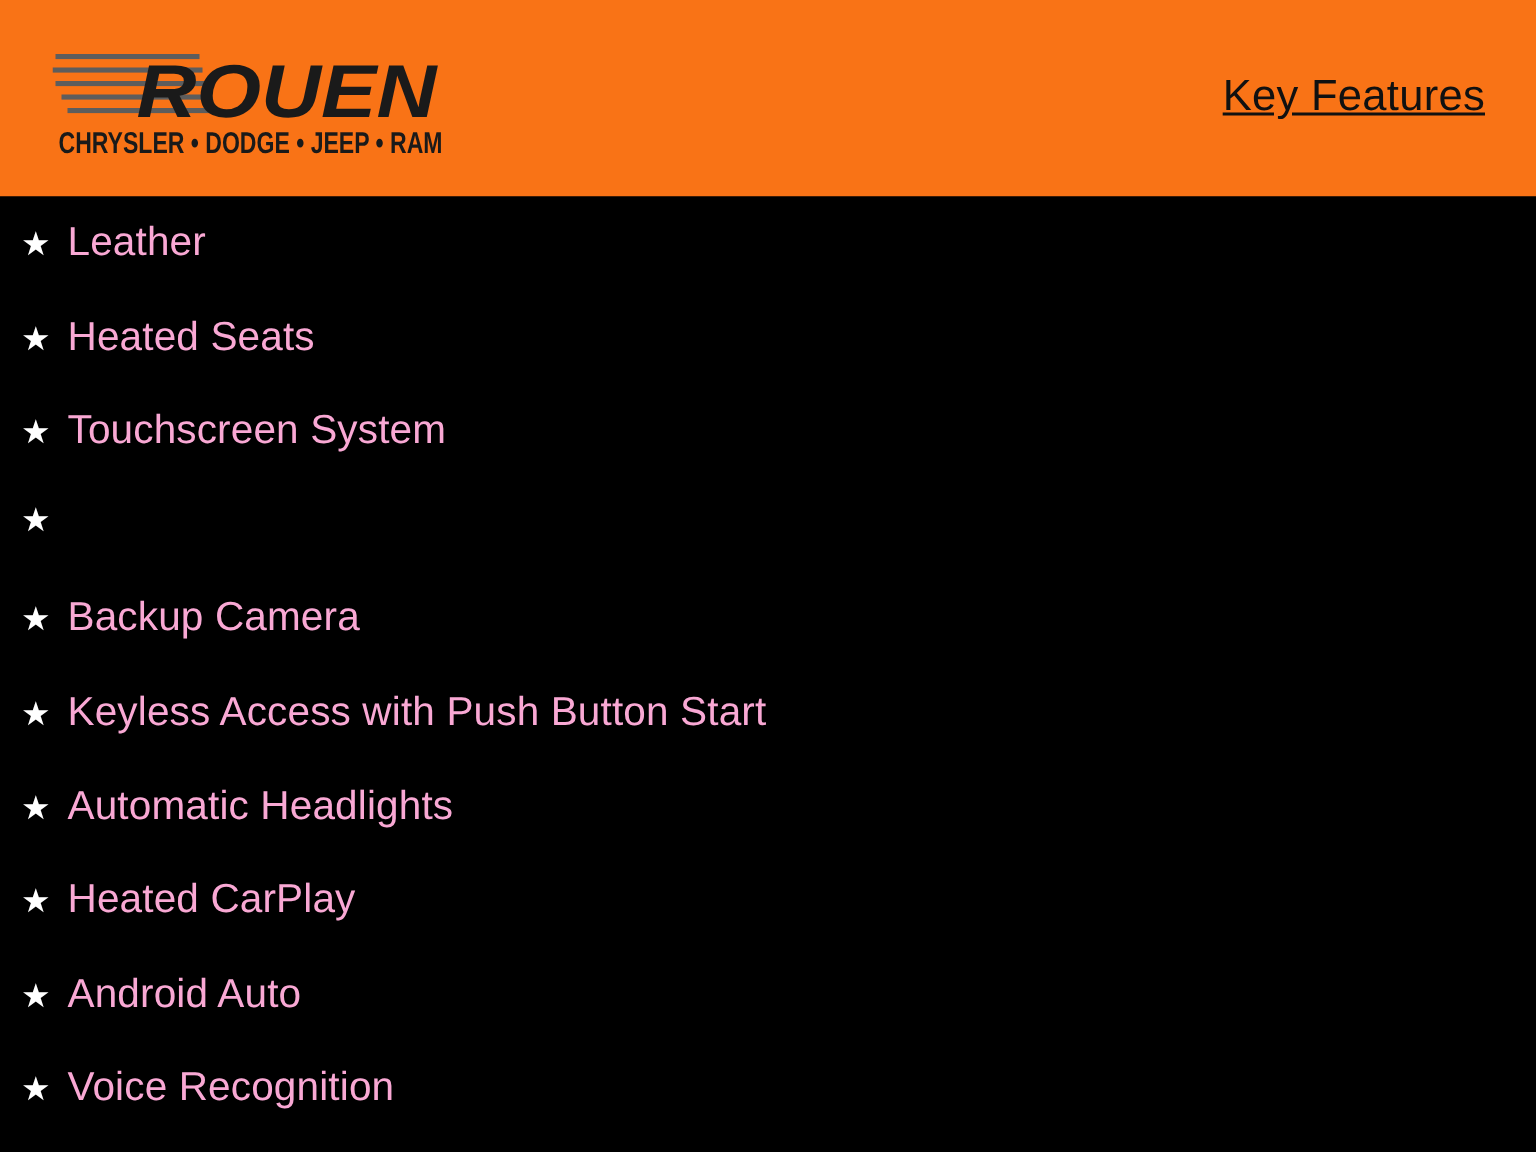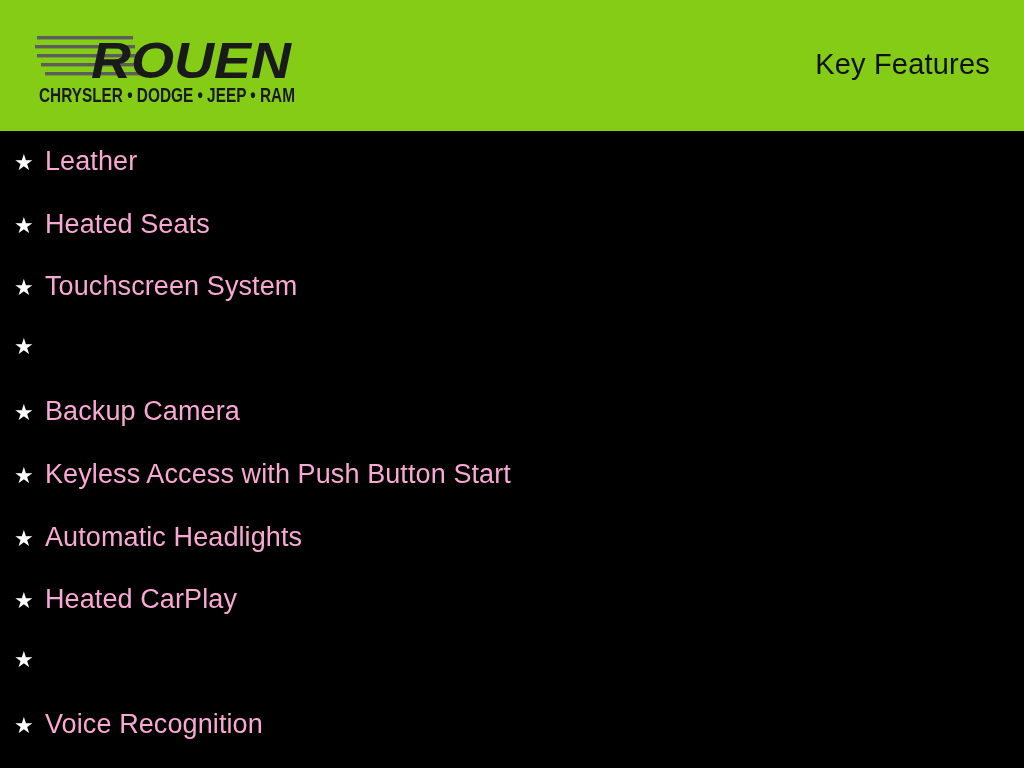--- a/index.html
+++ b/index.html
@@ -24,21 +24,21 @@
     background: #000000;
   }
 
   
   .header {
     position: absolute;
     top: 0;
     left: 0;
     width: 1024px;
     height: 131px;
-    background: #84cc16;
+    background: #f97316;
     display: flex;
     align-items: center;
     justify-content: space-between;
     padding: 0 34px 0 35px;
   }
 
   
   .logo {
     position: relative;
     width: 262px;
@@ -51,20 +51,21 @@
 
   
   .header-title {
     font-size: 29px;
     line-height: 1;
     color: #111111;
     font-weight: 400;
     letter-spacing: 0.2px;
     white-space: nowrap;
     padding-bottom: 2px;
+    text-decoration: underline;
   }
 
   
   .features {
     position: absolute;
     top: 131px;
     left: 0;
     width: 1024px;
     height: 637px;
     background: #000000;
@@ -152,20 +153,21 @@
     <li class="feature-item">
       <span class="feature-star">★</span>
       <span class="feature-label">Automatic Headlights</span>
     </li>
     <li class="feature-item">
       <span class="feature-star">★</span>
       <span class="feature-label">Heated CarPlay</span>
     </li>
     <li class="feature-item">
       <span class="feature-star">★</span>
+      <span class="feature-label">Android Auto</span>
     </li>
     <li class="feature-item">
       <span class="feature-star">★</span>
       <span class="feature-label">Voice Recognition</span>
     </li>
   </ul>
 
 </div>
 
 </body></html>

